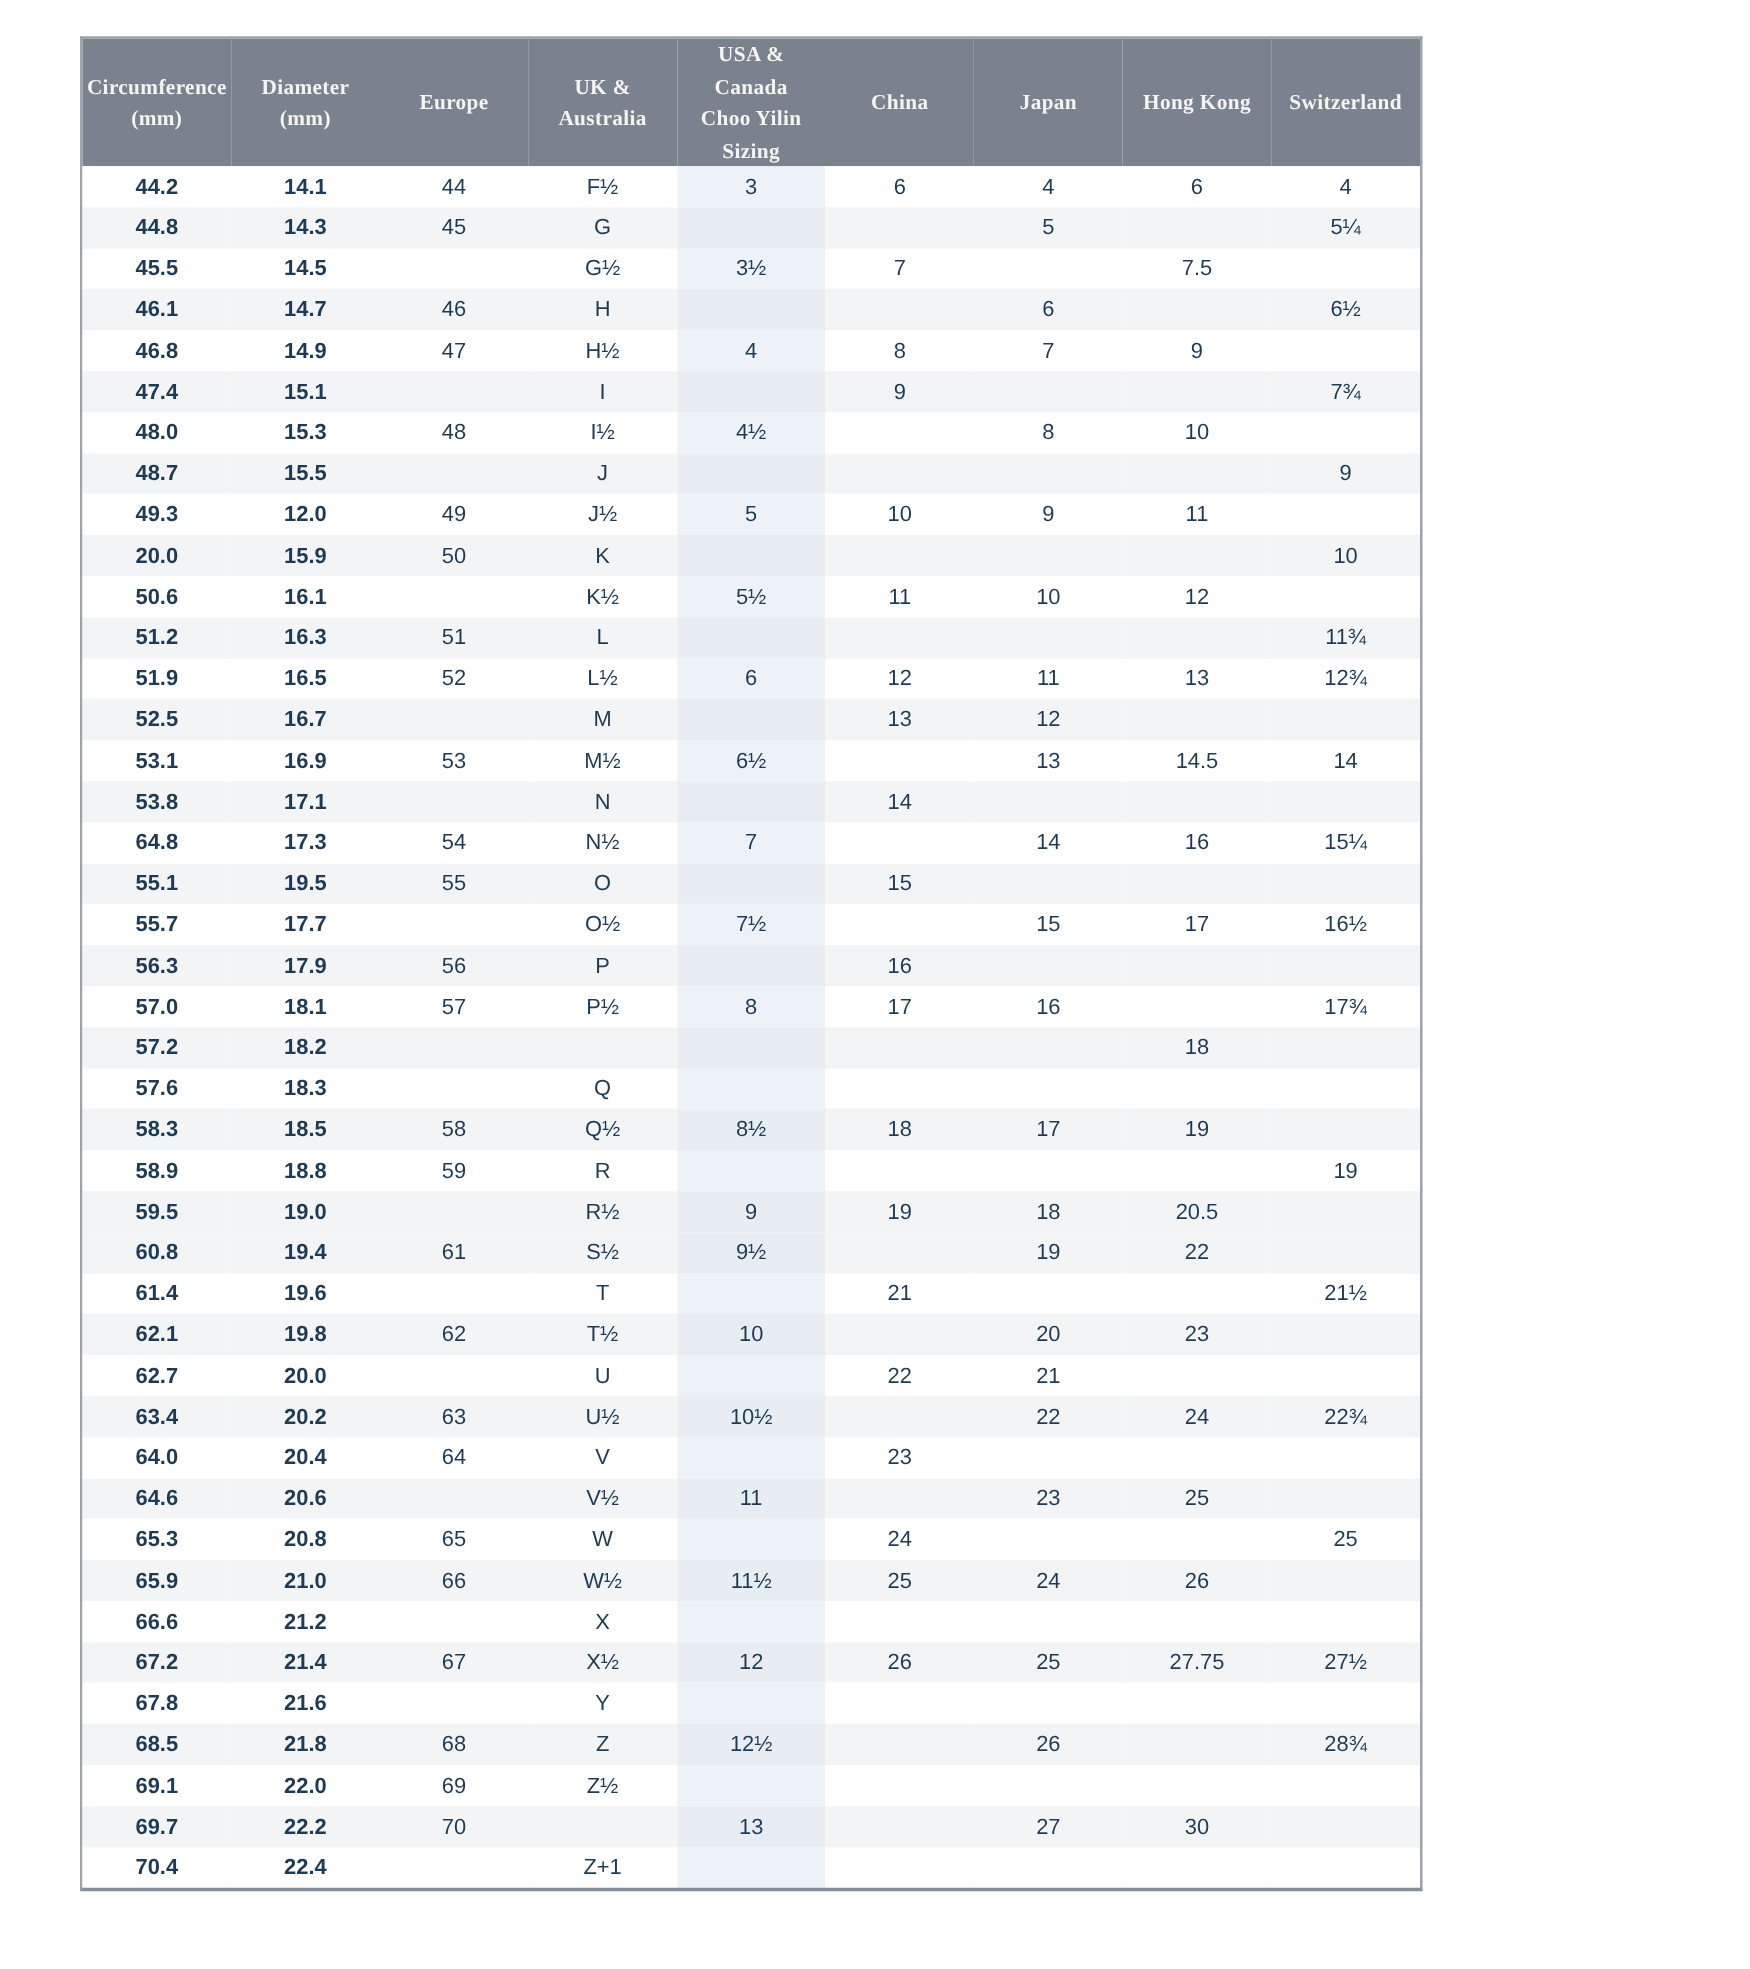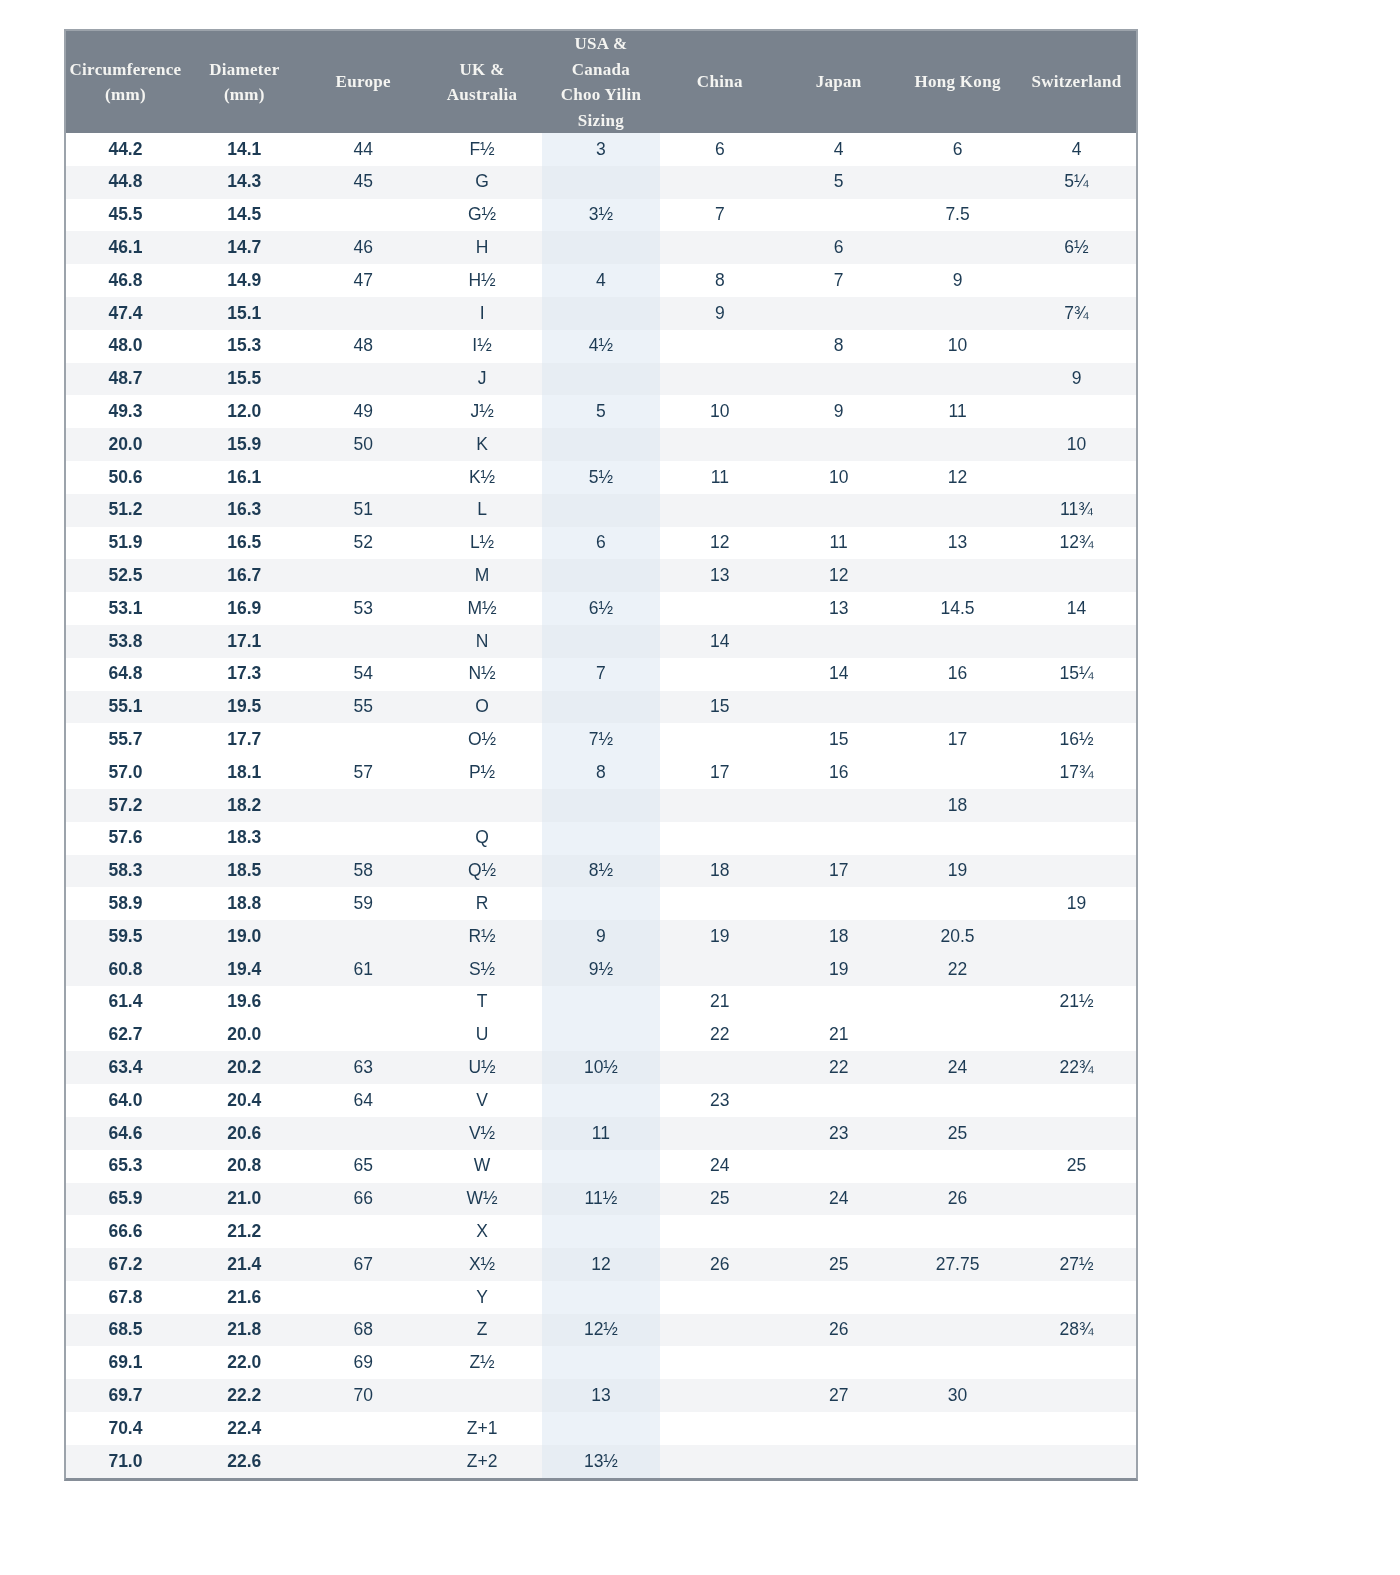--- a/index.html
+++ b/index.html
@@ -295,20 +295,31 @@
             <td class="b">55.7</td>
             <td class="b">17.7</td>
             <td></td>
             <td>O½</td>
             <td class="hl">7½</td>
             <td></td>
             <td>15</td>
             <td>17</td>
             <td>16½</td>
           </tr>
+          <tr class="alt">
+            <td class="b">56.3</td>
+            <td class="b">17.9</td>
+            <td>56</td>
+            <td>P</td>
+            <td class="hl"></td>
+            <td>16</td>
+            <td></td>
+            <td></td>
+            <td></td>
+          </tr>
           <tr>
             <td class="b">57.0</td>
             <td class="b">18.1</td>
             <td>57</td>
             <td>P½</td>
             <td class="hl">8</td>
             <td>17</td>
             <td>16</td>
             <td></td>
             <td>17¾</td>
@@ -382,20 +393,31 @@
           <tr>
             <td class="b">61.4</td>
             <td class="b">19.6</td>
             <td></td>
             <td>T</td>
             <td class="hl"></td>
             <td>21</td>
             <td></td>
             <td></td>
             <td>21½</td>
+          </tr>
+          <tr class="alt">
+            <td class="b">62.1</td>
+            <td class="b">19.8</td>
+            <td>62</td>
+            <td>T½</td>
+            <td class="hl">10</td>
+            <td></td>
+            <td>20</td>
+            <td>23</td>
+            <td></td>
           </tr>
           <tr>
             <td class="b">62.7</td>
             <td class="b">20.0</td>
             <td></td>
             <td>U</td>
             <td class="hl"></td>
             <td>22</td>
             <td>21</td>
             <td></td>
@@ -526,27 +548,16 @@
             <td class="b">70.4</td>
             <td class="b">22.4</td>
             <td></td>
             <td>Z+1</td>
             <td class="hl"></td>
             <td></td>
             <td></td>
             <td></td>
             <td></td>
           </tr>
-          <tr class="alt">
-            <td class="b">71.0</td>
-            <td class="b">22.6</td>
-            <td></td>
-            <td>Z+2</td>
-            <td class="hl">13½</td>
-            <td></td>
-            <td></td>
-            <td></td>
-            <td></td>
-          </tr>
         </tbody>
     </table>
   </div>
 </div>
 
 </body></html>

